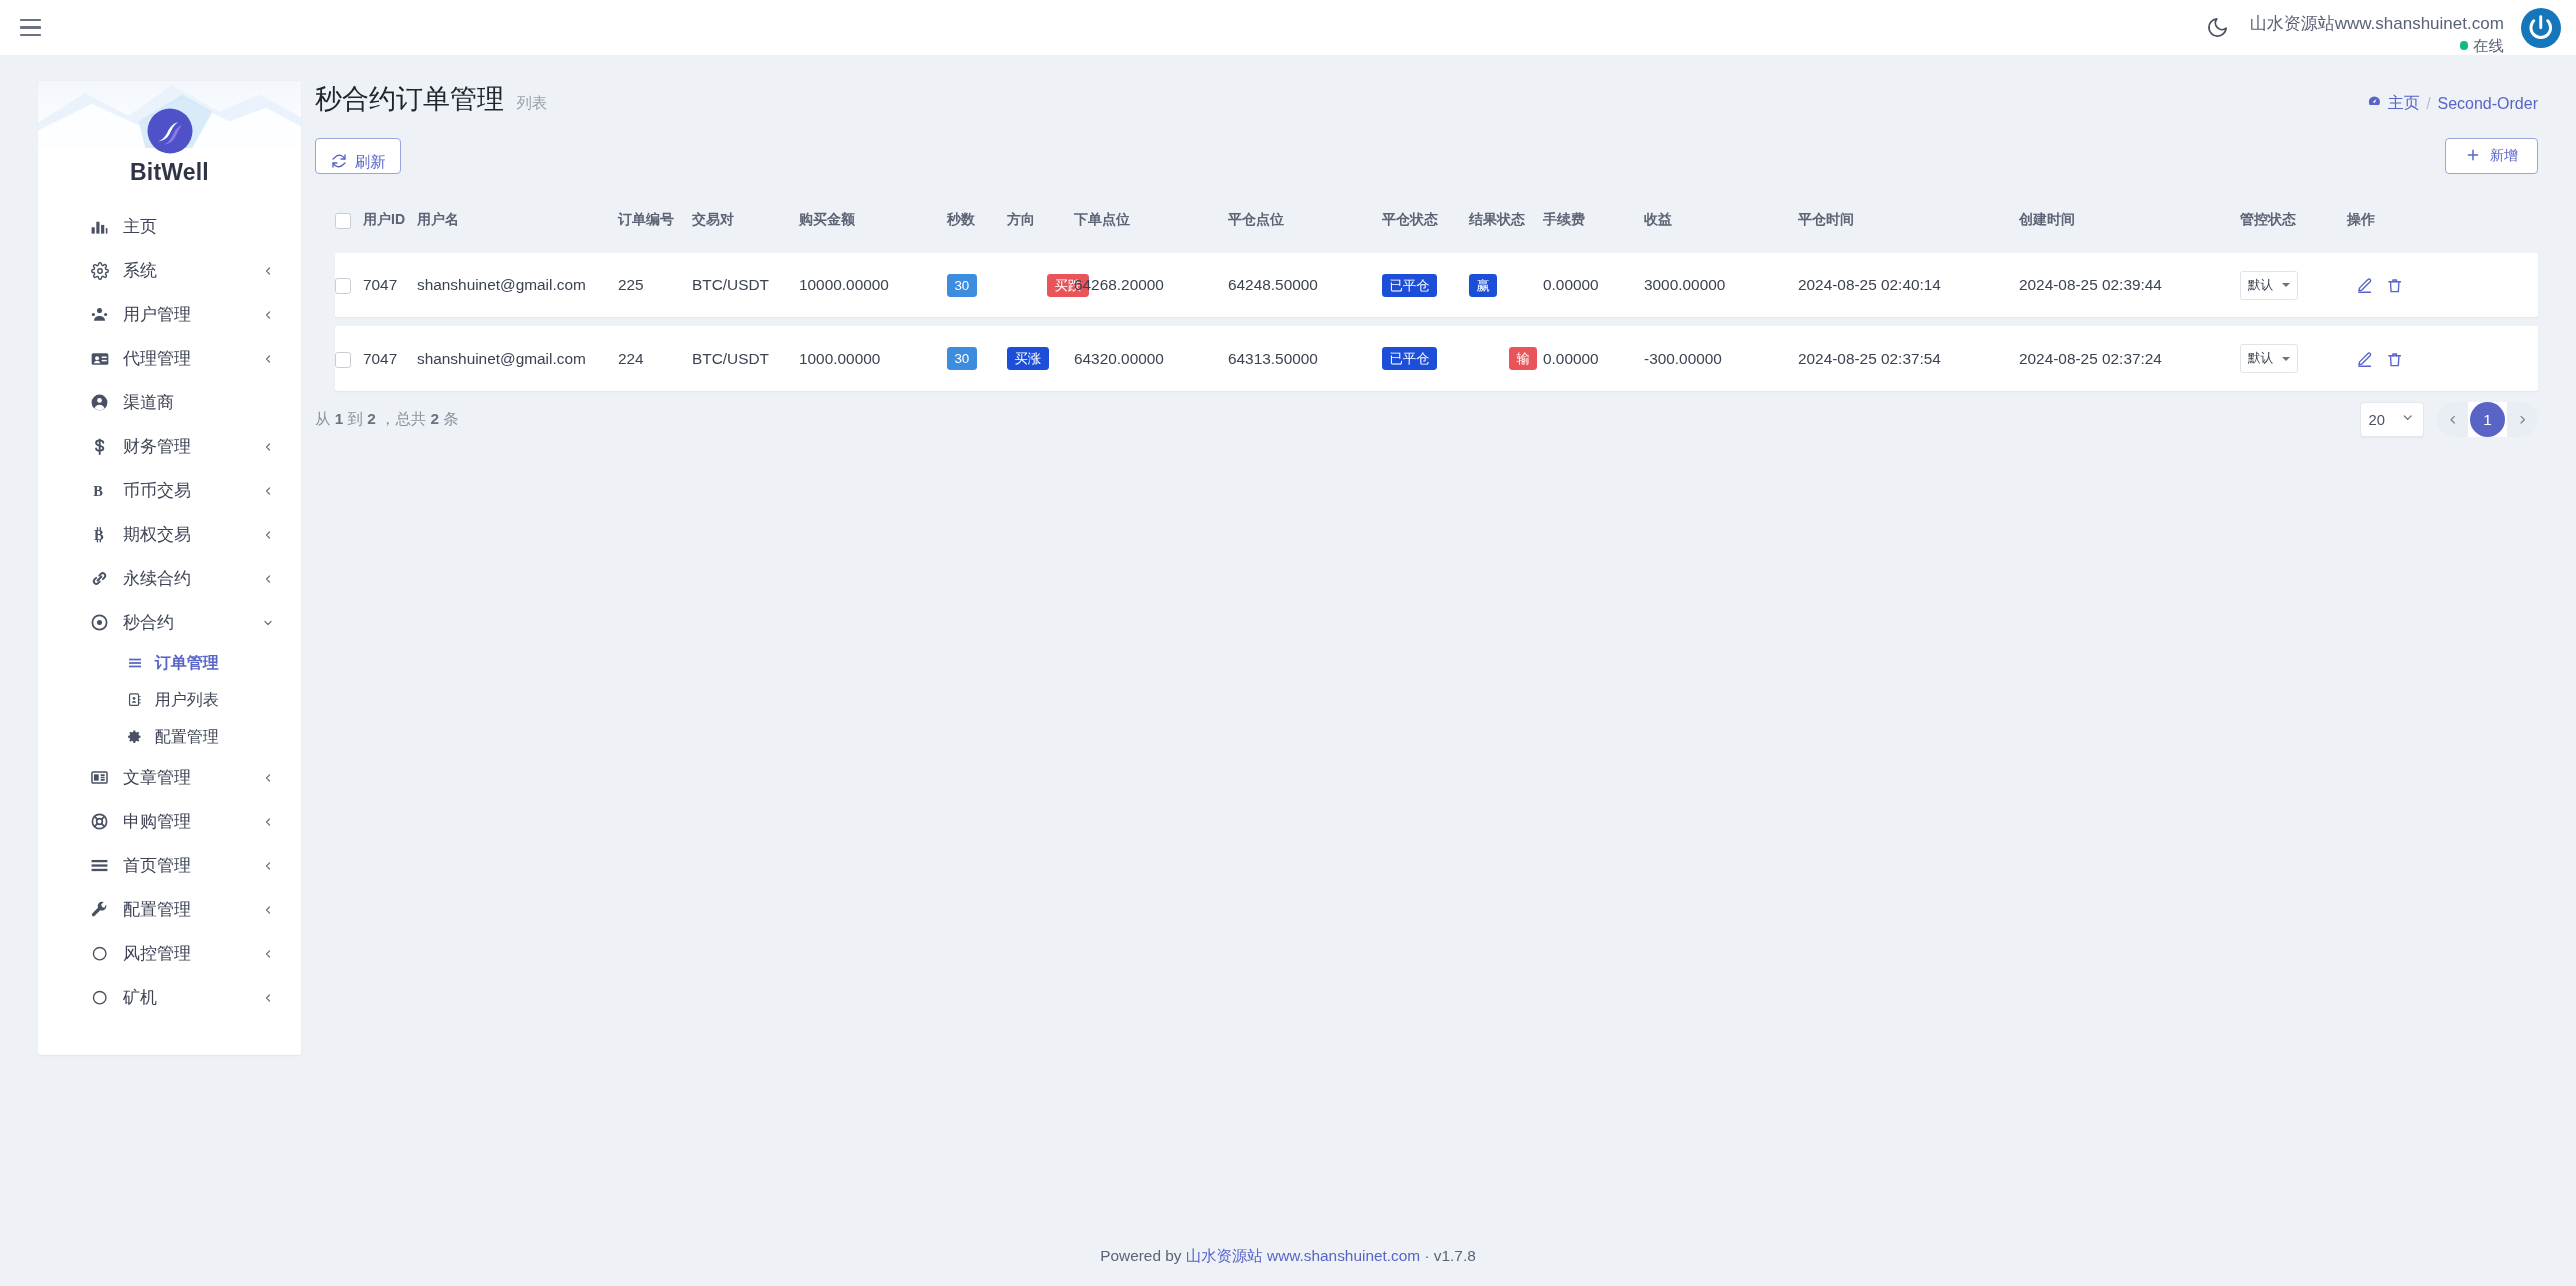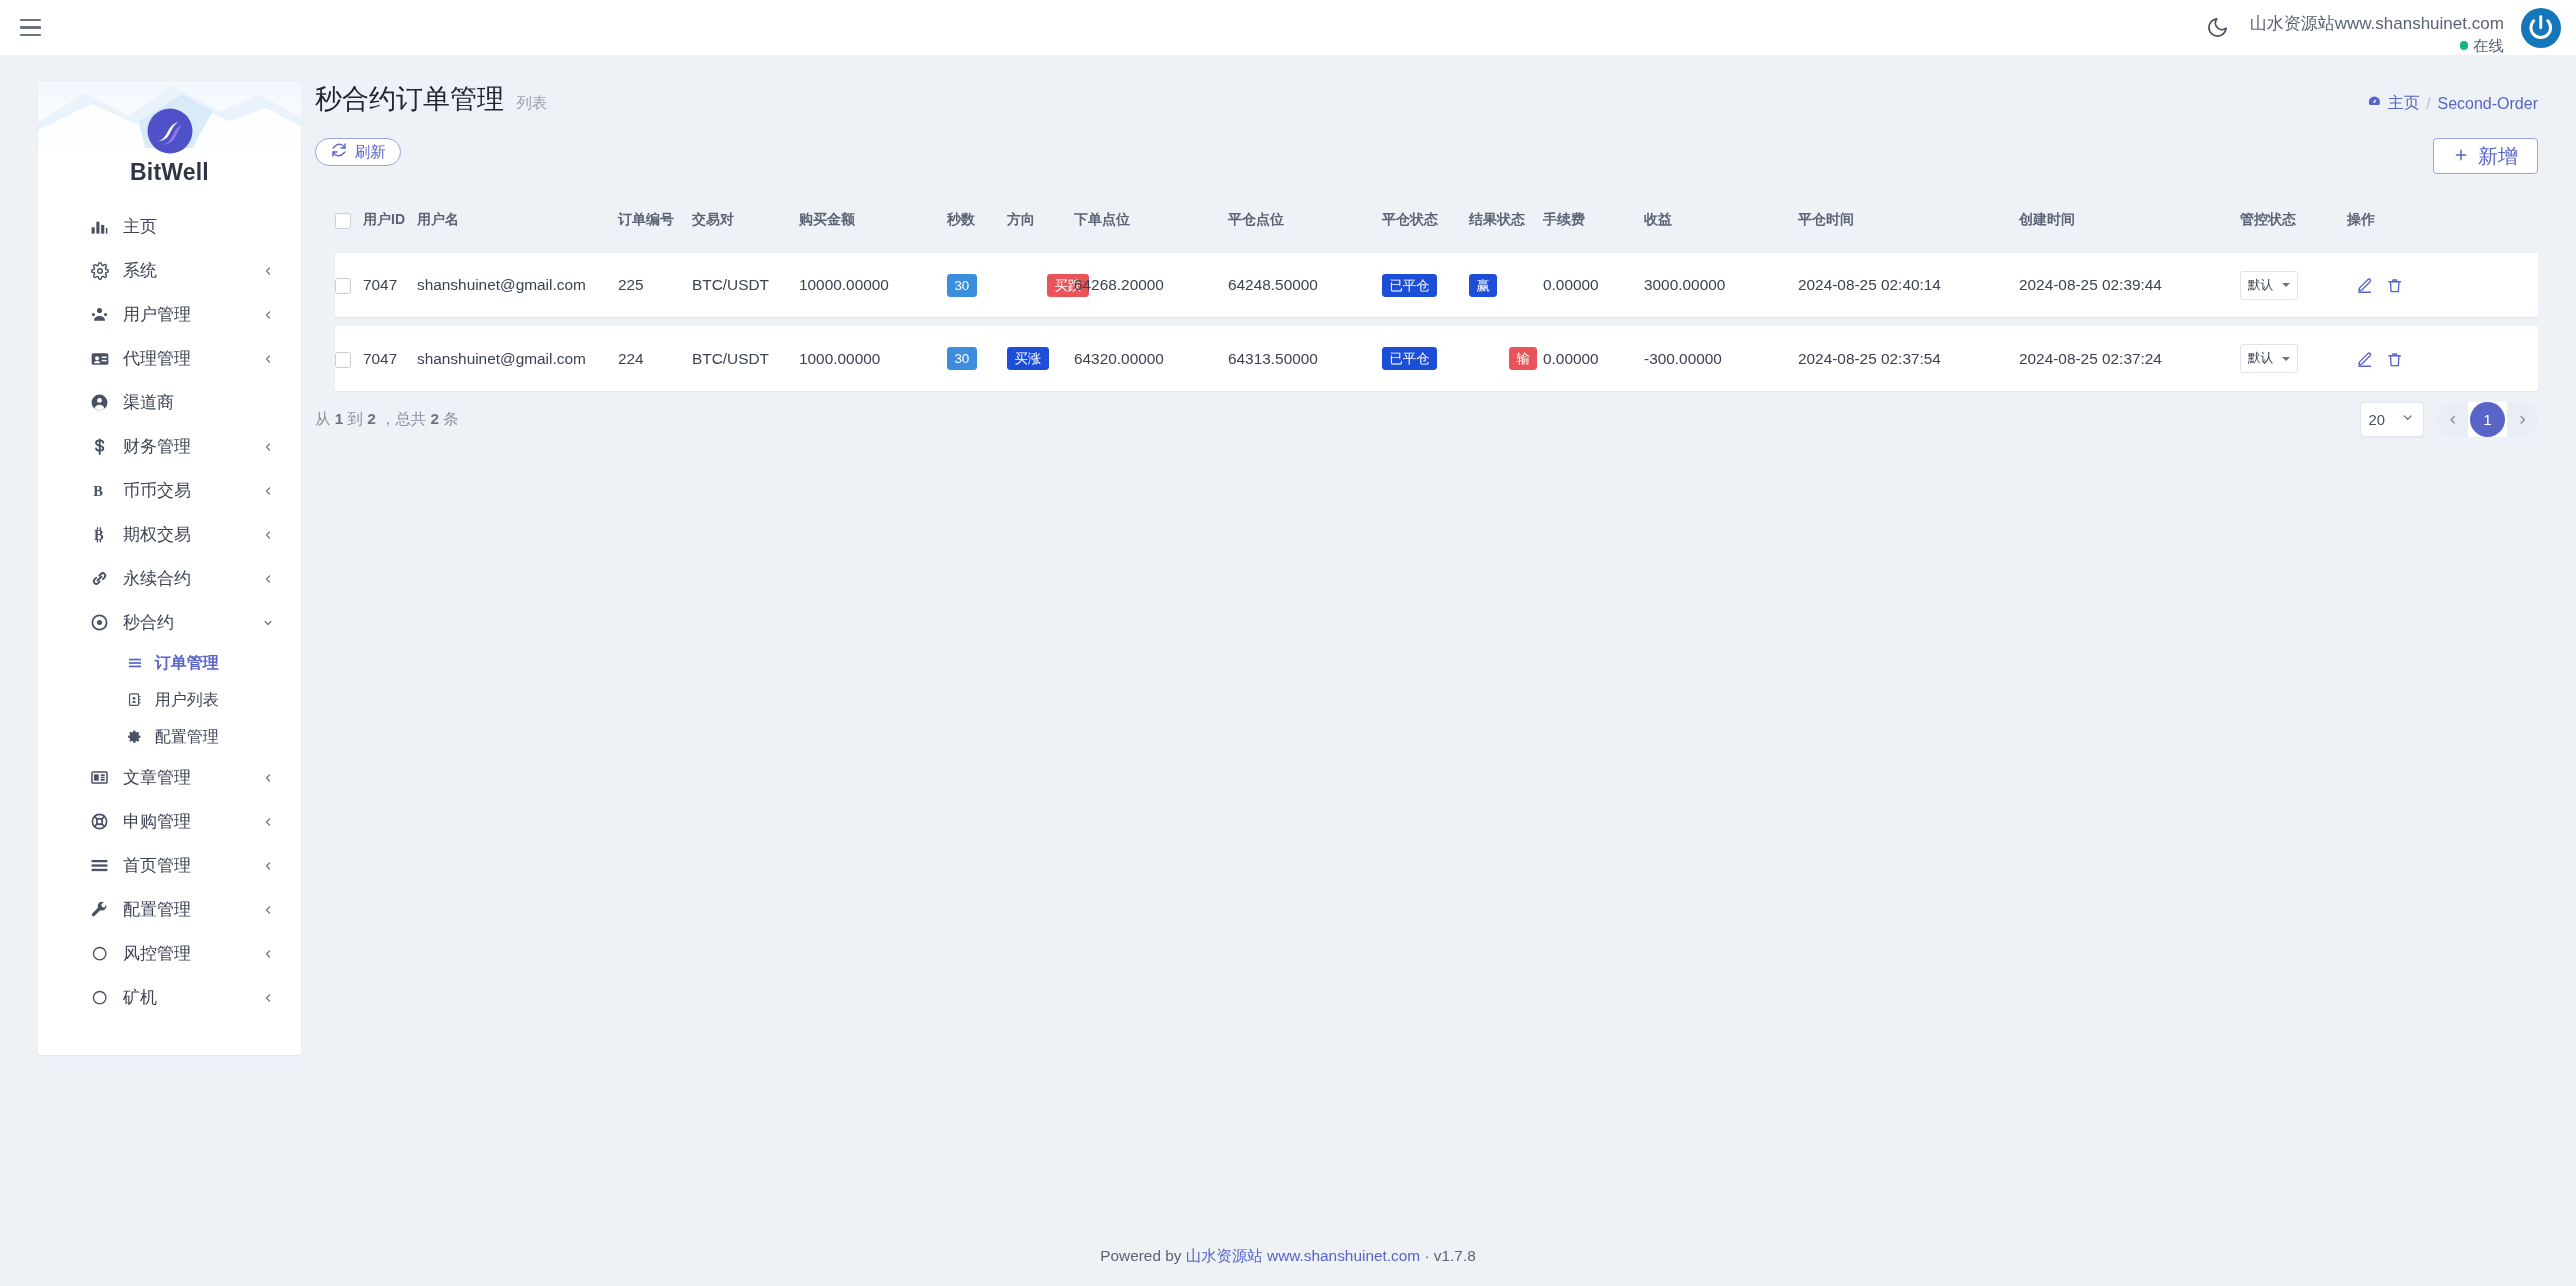--- a/index.html
+++ b/index.html
@@ -98,31 +98,31 @@
     position:absolute; right: 38px; top: 93px;
     display:flex; align-items:center; gap:6.7px;
     font-size: 16px; color:#5865c7;
   }
   .breadcrumb .bc-sep { color:#b9bfc9; }
   .bc-link { display:flex; align-items:center; gap:5.4px; cursor:pointer; color:#5865c7;}
   .bc-current { color:#5865c7; cursor:pointer;}
 
   .btn-refresh {
     position:absolute; top: 138px; left: 315px;
-    height: 28px; padding: 0 14.8px;
-    display:flex; align-items:center; gap:8px;
-    background:#fff; border:0.7px solid #9aa4e0; border-radius:14px;
+    height: 36px; padding: 0 14.8px;
+    display:flex; align-items:flex-end; gap:8px;
+    background:#fff; border:0.7px solid #9aa4e0; border-radius:4px;
     color:#5865c7; font-size:15.4px; cursor:pointer;
   }
   .btn-add {
     position:absolute; top: 138px; right: 38px;
     height: 36px; padding: 0 19px;
     display:flex; align-items:center; gap:9.4px;
     background:#fff; border:0.7px solid #9aa4e0; border-radius:4px;
-    color:#5865c7; font-size:20px; cursor:pointer;
+    color:#5865c7; font-size:14px; cursor:pointer;
   }
 
   
   .table-zone { position:absolute; top: 193px; left: 315px; width: 2223px; }
   table { width: 100%; border-collapse: separate; border-spacing: 0 9.4px; table-layout: fixed; padding-left: 20px; }
   thead th {
     font-size: 14px; color:#5b6375; font-weight:700;
     text-align: left; padding: 9.4px 0 14.8px 0; white-space:nowrap;
   }
   tbody tr.data-row { background:#ffffff; box-shadow: 0 0.7px 1.3px rgba(20,30,60,.06); }

